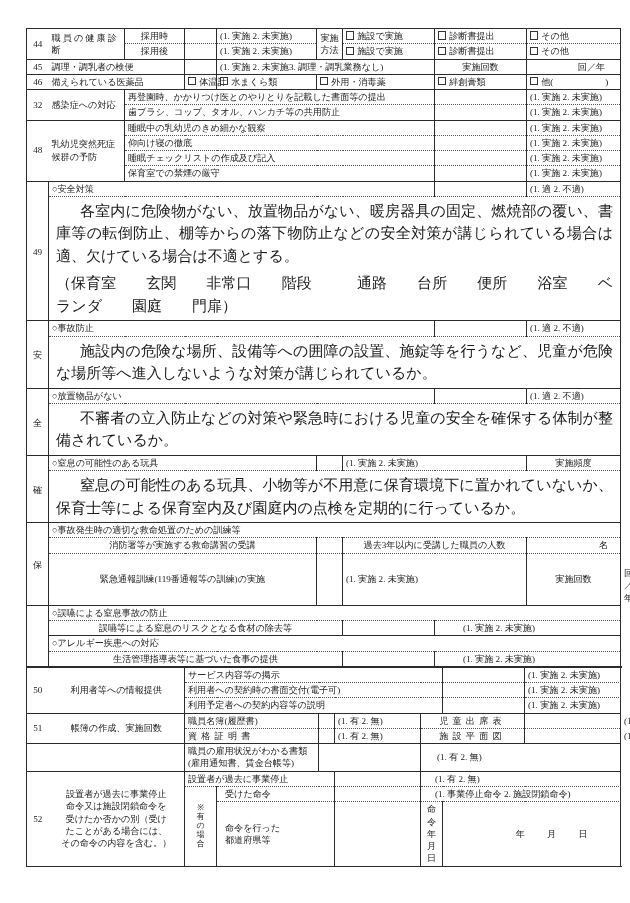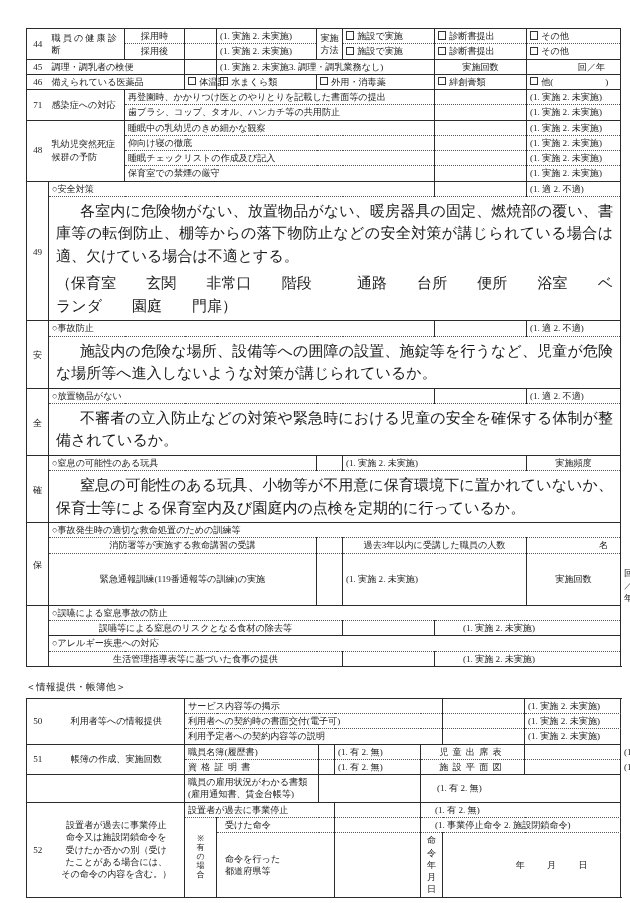--- a/index.html
+++ b/index.html
@@ -158,21 +158,21 @@
       <td class="c mid nr">46</td>
       <td colspan="2" class="l mid nl">備えられている医薬品</td>
       <td colspan="1" class="chk"><span class="box"></span><span>体温計</span></td>
       <td class="chk"><span class="box"></span><span>水まくら類</span></td>
       <td colspan="2" class="chk"><span class="box"></span><span>外用・消毒薬</span></td>
       <td class="chk"><span class="box"></span><span>絆創膏類</span></td>
       <td class="chk"><span class="box"></span><span>他(</span><span style="display:inline-block;width:52px"></span><span>)</span></td>
     </tr>
 
     <tr>
-      <td rowspan="2" class="c mid nr">71</td>
+      <td rowspan="2" class="c mid nr">32</td>
       <td rowspan="2" class="l mid nl">感染症への対応</td>
       <td colspan="5" class="l db">再登園時、かかりつけ医とのやりとりを記載した書面等の提出</td>
       <td class="c db"></td>
       <td class="opt db">(1. 実施 2. 未実施)</td>
     </tr>
     <tr>
       <td colspan="5" class="l dt">歯ブラシ、コップ、タオル、ハンカチ等の共用防止</td>
       <td class="c dt"></td>
       <td class="opt dt">(1. 実施 2. 未実施)</td>
     </tr>
@@ -285,21 +285,20 @@
       <td colspan="8" class="l db head-ck">○アレルギー疾患への対応</td>
     </tr>
     <tr>
       <td colspan="5" class="c dt">生活管理指導表等に基づいた食事の提供</td>
       <td class="c dt"></td>
       <td colspan="3" class="opt dt l" style="padding-left:28px">(1. 実施 2. 未実施)</td>
     </tr>
   </tbody>
     </table>
 
-  <div class="section-title">＜情報提供・帳簿他＞</div>
 
   <table class="form">
     <colgroup>
       <col style="width:22px">
       <col style="width:136px">
       <col style="width:32px">
       <col style="width:102px">
       <col style="width:16px">
       <col style="width:86px">
       <col style="width:22px">

